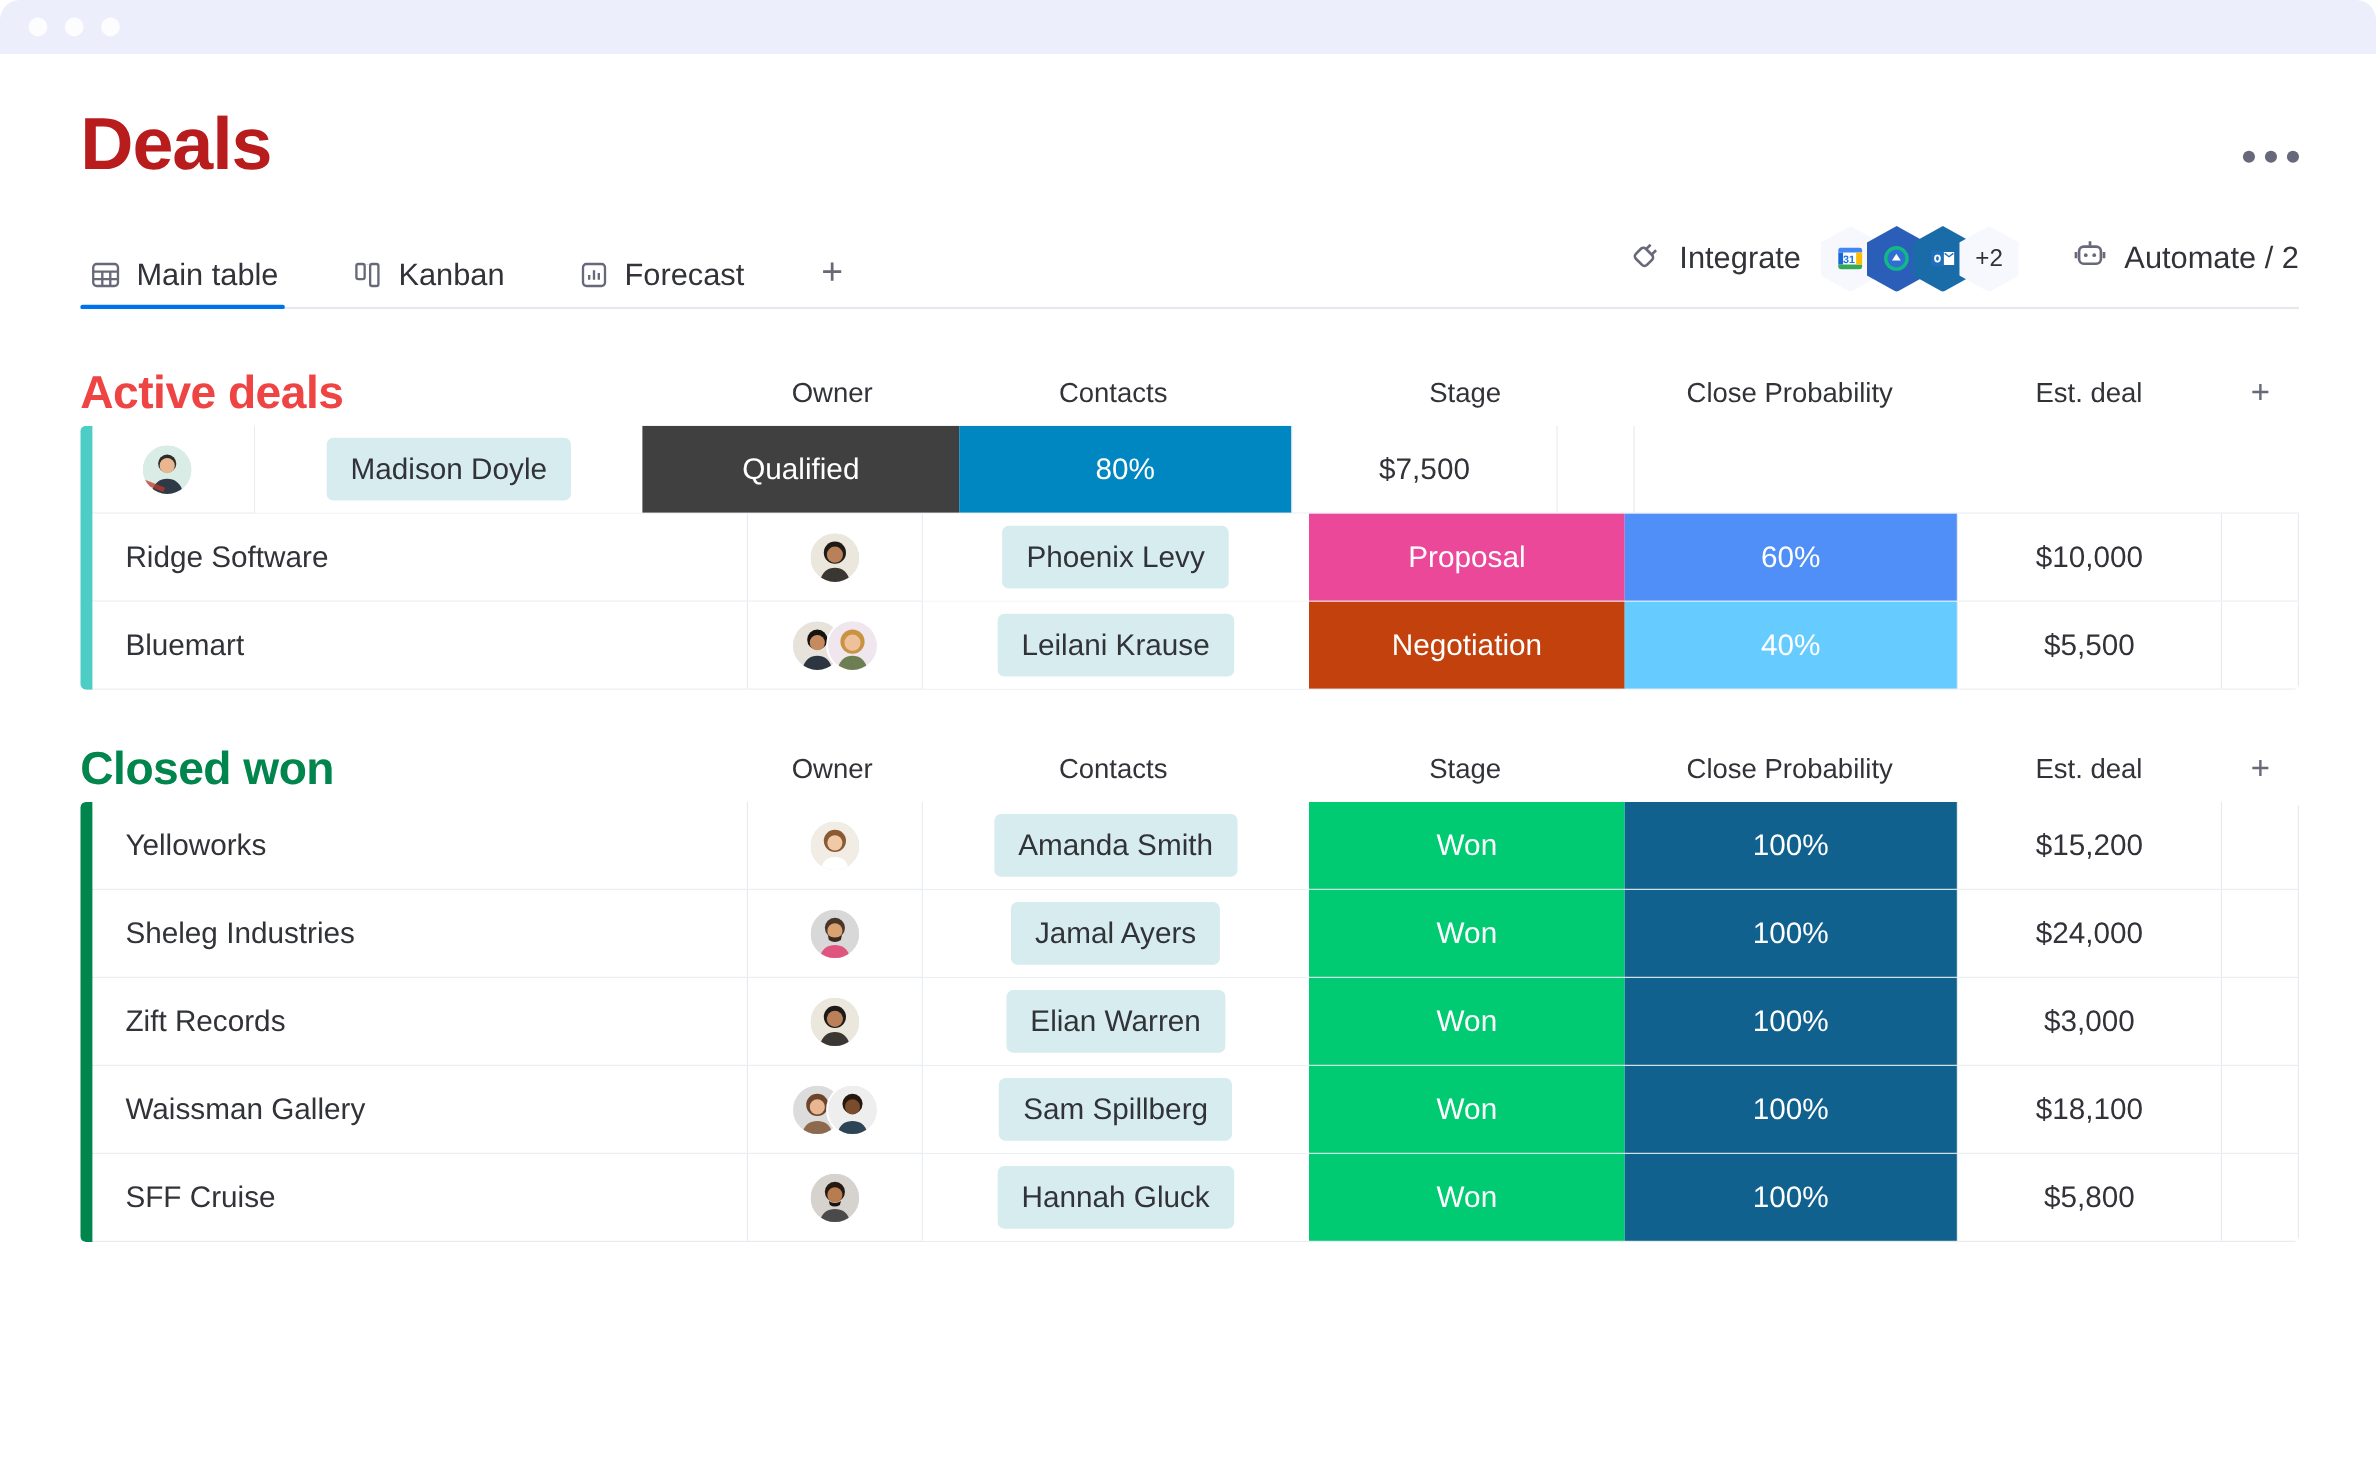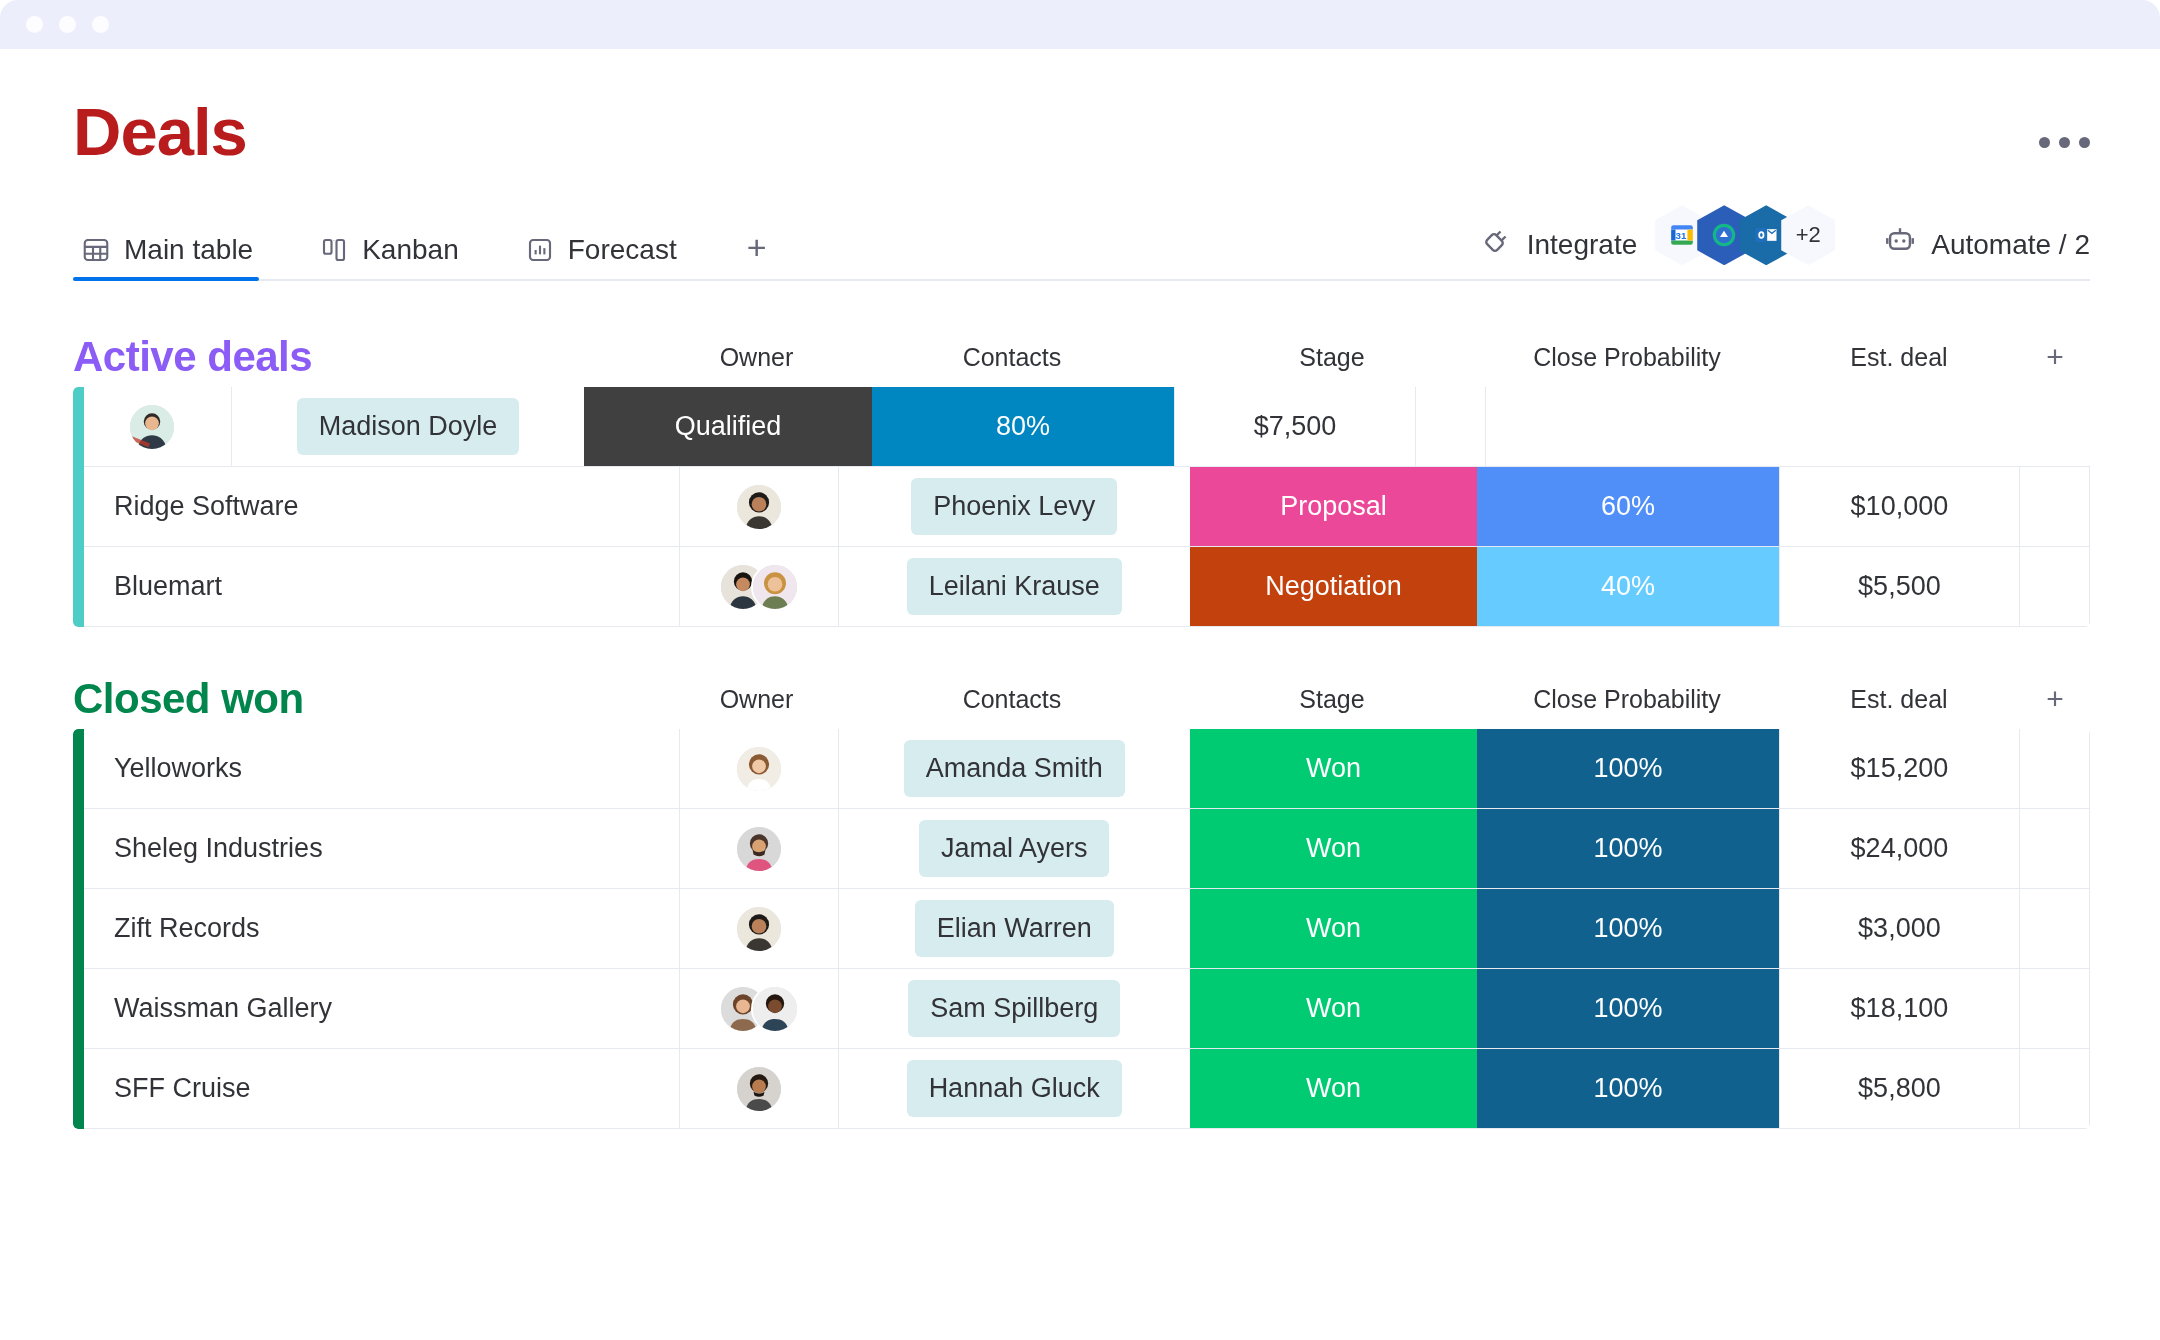--- a/index.html
+++ b/index.html
@@ -63,21 +63,21 @@
   .tab.active::after {
     content: ""; position: absolute; left: 0; right: 18px; bottom: 0;
     height: 4px; background: #0073ea; border-radius: 2px;
   }
   .tab-add {
     font-size: 34px; color: #676879; padding: 0 12px 17px 12px;
     cursor: pointer; line-height: 1;
   }
 
   .tab-right {
-    display: flex; align-items: flex-end; gap: 0; padding-bottom: 16px;
+    display: flex; align-items: center; gap: 0; padding-bottom: 16px;
     position: relative; z-index: 2;
   }
   .tr-item {
     display: flex; align-items: center; gap: 14px;
     font-size: 28px; color: #323338; cursor: pointer;
   }
   .tr-gap { width: 30px; }
   .hexrow { display: flex; align-items: center; margin-left: 18px; margin-right: 18px; }
   .hex {
     width: 54px; height: 60px; margin-left: -12px;
@@ -291,21 +291,21 @@
         </span>
         <span>Automate / 2</span>
       </div>
     </div>
   </div>
 
   <div class="board">
 
     <div class="group">
       <div class="group-head">
-        <div class="group-title c-name" style="color:#8b5cf6">Active deals</div>
+        <div class="group-title c-name" style="color:#ef4444">Active deals</div>
         <div class="colhead-row">
           <div class="colhead c-owner">Owner</div>
           <div class="colhead c-cont">Contacts</div>
           <div class="colhead c-stage">Stage</div>
           <div class="colhead c-prob">Close Probability</div>
           <div class="colhead c-deal">Est. deal</div>
           <div class="plus-head c-plus">+</div>
         </div>
       </div>
 

